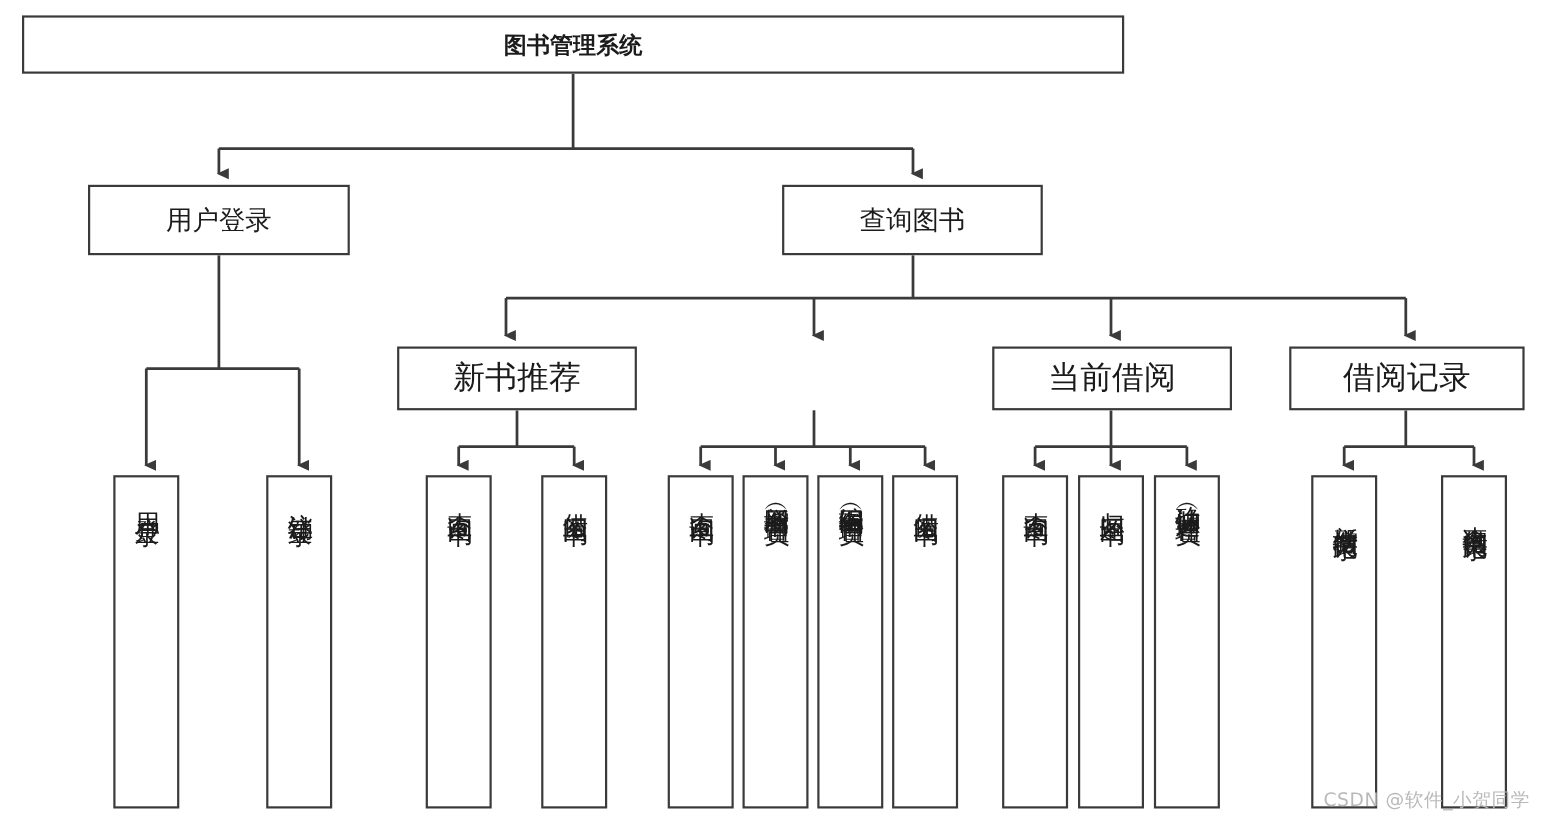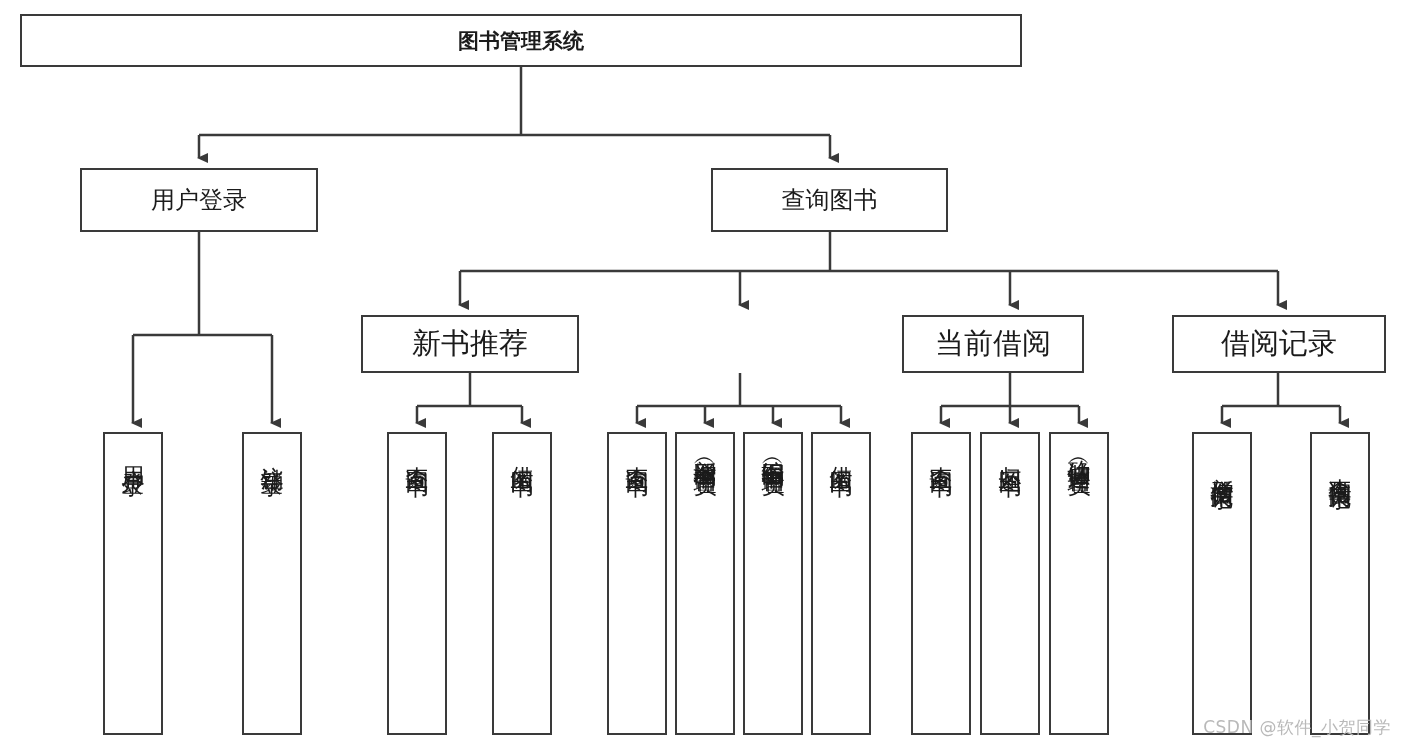--- a/index.html
+++ b/index.html
@@ -133,21 +133,21 @@
   <div class="node lvl2" style="left:80px; top:168px; width:238px; height:64px;">
     <span>用户登录</span>
   </div>
   <div class="node lvl2" style="left:711px; top:168px; width:237px; height:64px;">
     <span>查询图书</span>
   </div>
 
   <div class="node lvl3" style="left:361px; top:315px; width:218px; height:58px;">
     <span>新书推荐</span>
   </div>
-  <div class="node lvl3" style="left:902px; top:315px; width:182px; height:58px;">
+  <div class="node lvl3" style="left:902px; top:315px; width:218px; height:58px;">
     <span>当前借阅</span>
   </div>
   <div class="node lvl3" style="left:1172px; top:315px; width:214px; height:58px;">
     <span>借阅记录</span>
   </div>
 
   <div class="node leaf" style="left:103px; top:432px; width:60px; height:303px;">
     <span class="vtext">用户登录</span>
   </div>
   <div class="node leaf" style="left:242px; top:432px; width:60px; height:303px;">

